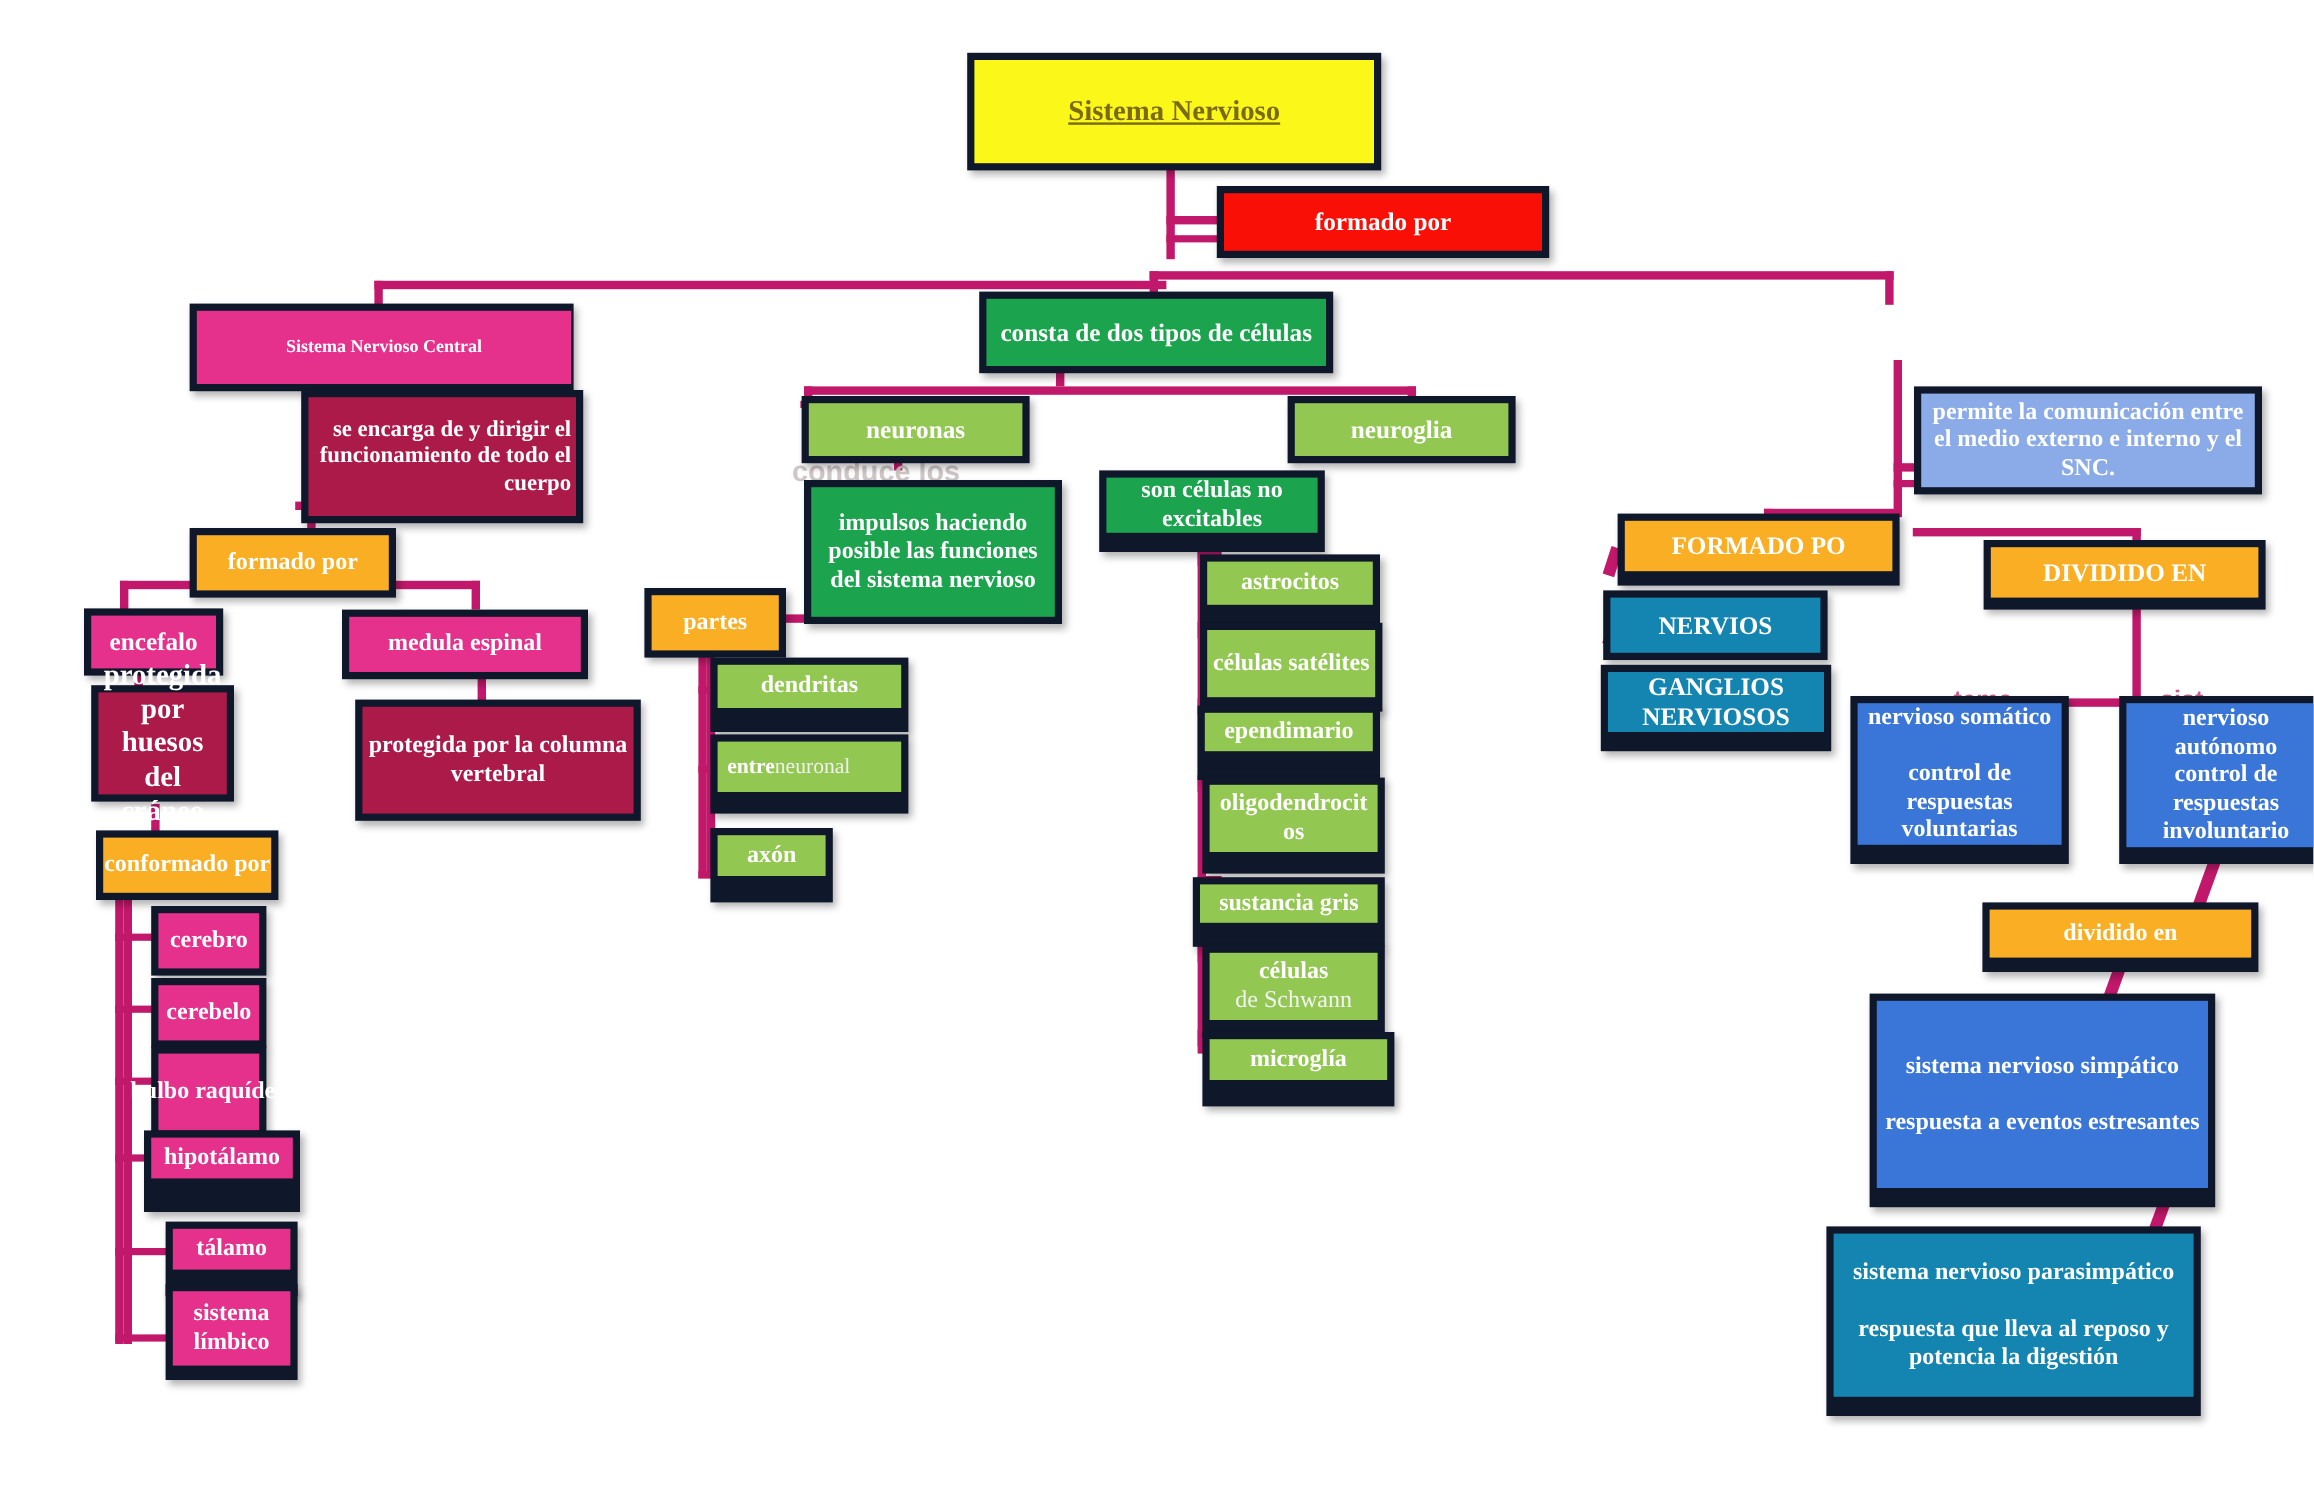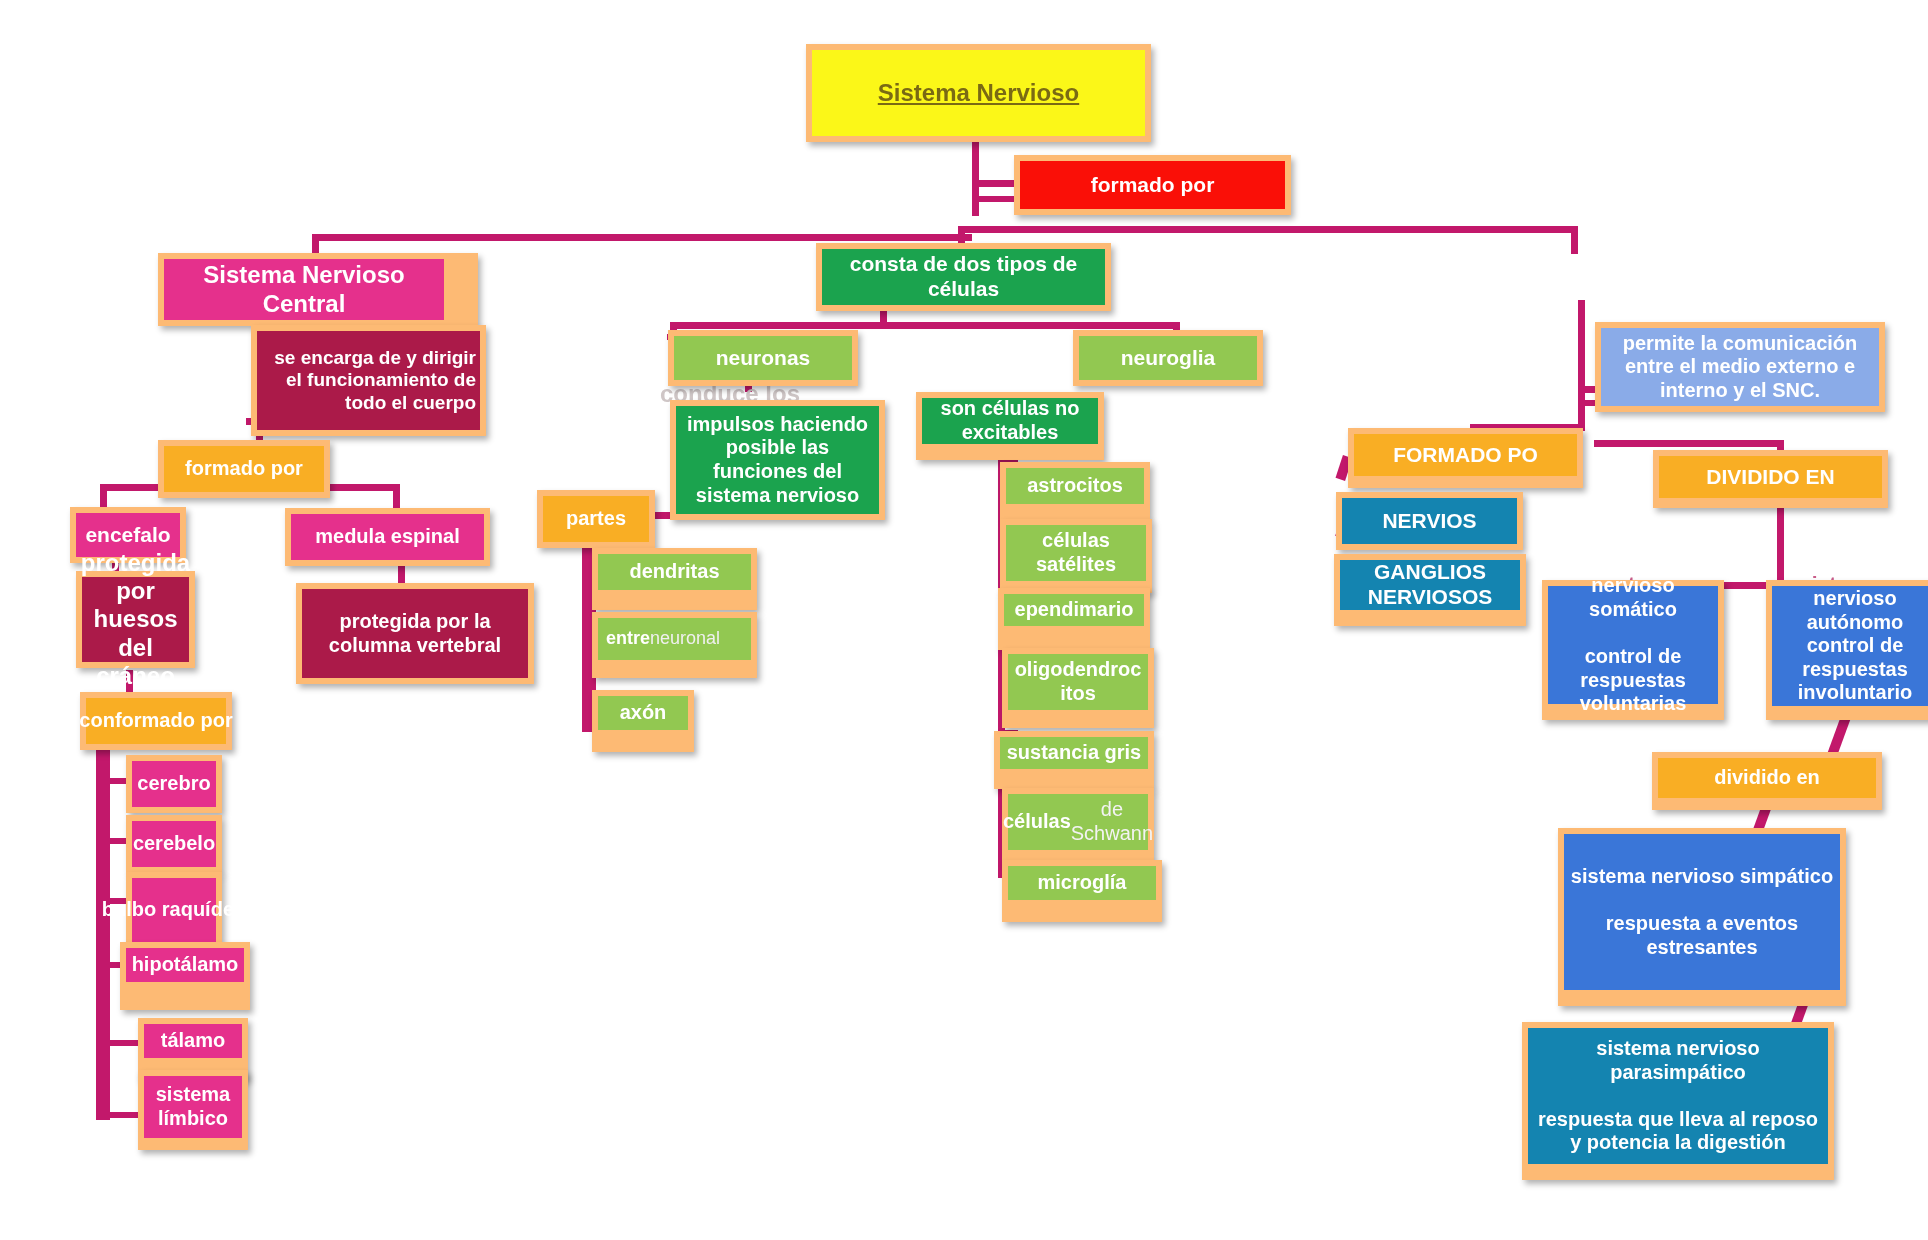--- a/index.html
+++ b/index.html
@@ -22,24 +22,25 @@
   
   .conn {
     position: absolute;
     background: #c2186b;
     z-index: 1;
   }
 
   
   .node {
     position: absolute;
-    background: #fdba74;
+    background: #0f172a;
     box-shadow: 3px 4px 6px rgba(0,0,0,0.30);
     z-index: 5;
     box-sizing: border-box;
+    font-family: Liberation Serif, serif;
   }
   .node > .fill {
     position: absolute;
     left: 6px;
     top: 6px;
     display: flex;
     align-items: center;
     justify-content: center;
     text-align: center;
     box-sizing: border-box;
@@ -162,21 +163,21 @@
 
   <div class="node" style="left:806px; top:44px; width:345px; height:98px;">
     <div class="fill c-yellow underlined" style="width:333px; height:86px; font-size:24px;">Sistema Nervioso</div>
   </div>
 
   <div class="node" style="left:1014px; top:155px; width:277px; height:60px;">
     <div class="fill c-red" style="width:265px; height:48px; font-size:21px;">formado por</div>
   </div>
 
   <div class="node" style="left:158px; top:253px; width:320px; height:73px;">
-    <div class="fill c-pink" style="width:280px; height:61px; font-size:24px;">Sistema Nervioso Central</div>
+    <div class="fill c-pink" style="width:312px; height:61px; font-size:15px;">Sistema Nervioso Central</div>
   </div>
 
   <div class="node" style="left:251px; top:325px; width:235px; height:111px;">
     <div class="fill c-maroon" style="width:223px; height:99px; font-size:19px;text-align:right;">se encarga de y dirigir el funcionamiento de todo el cuerpo</div>
   </div>
 
   <div class="node" style="left:158px; top:440px; width:172px; height:58px;">
     <div class="fill c-orange" style="width:160px; height:46px; font-size:20px;">formado por</div>
   </div>
 
@@ -276,21 +277,21 @@
 
   <div class="node" style="left:1002px; top:648px; width:152px; height:80px;">
     <div class="fill c-ltgreen" style="width:140px; height:56px; font-size:20px; word-break:break-all;">oligodendrocitos</div>
   </div>
 
   <div class="node overflow" style="left:994px; top:731px; width:160px; height:58px;">
     <div class="fill c-ltgreen" style="width:148px; height:32px; font-size:20px;">sustancia gris</div>
   </div>
 
   <div class="node" style="left:1002px; top:788px; width:152px; height:76px;">
-    <div class="fill c-ltgreen" style="width:140px; height:56px; font-size:20px; ">
+    <div class="fill c-ltgreen" style="width:140px; height:56px; font-size:20px; flex-direction:column;">
       <span>células</span><span style="font-weight:normal; color:#f3f3f3;"> de Schwann</span>
     </div>
   </div>
 
   <div class="node" style="left:1002px; top:860px; width:160px; height:62px;">
     <div class="fill c-ltgreen" style="width:148px; height:34px; font-size:20px;">microglía</div>
   </div>
 
 
   <div class="node" style="left:1595px; top:322px; width:290px; height:90px;">

